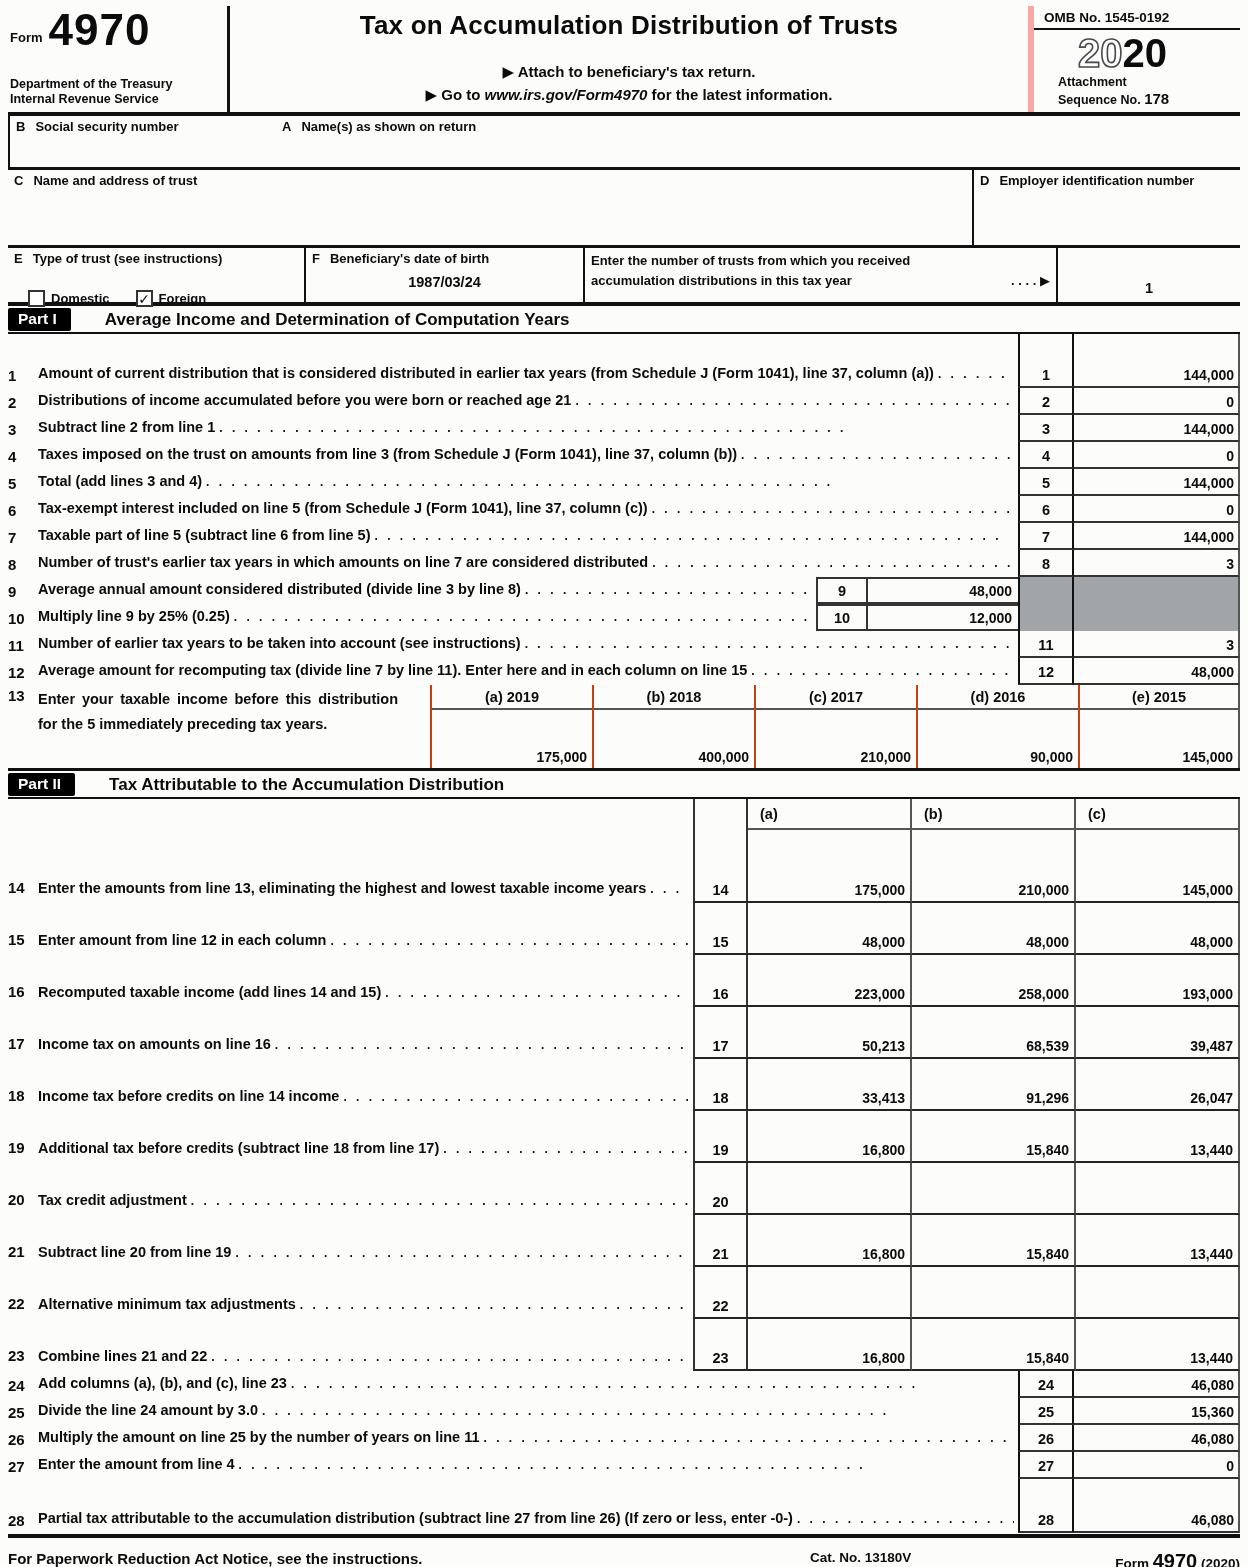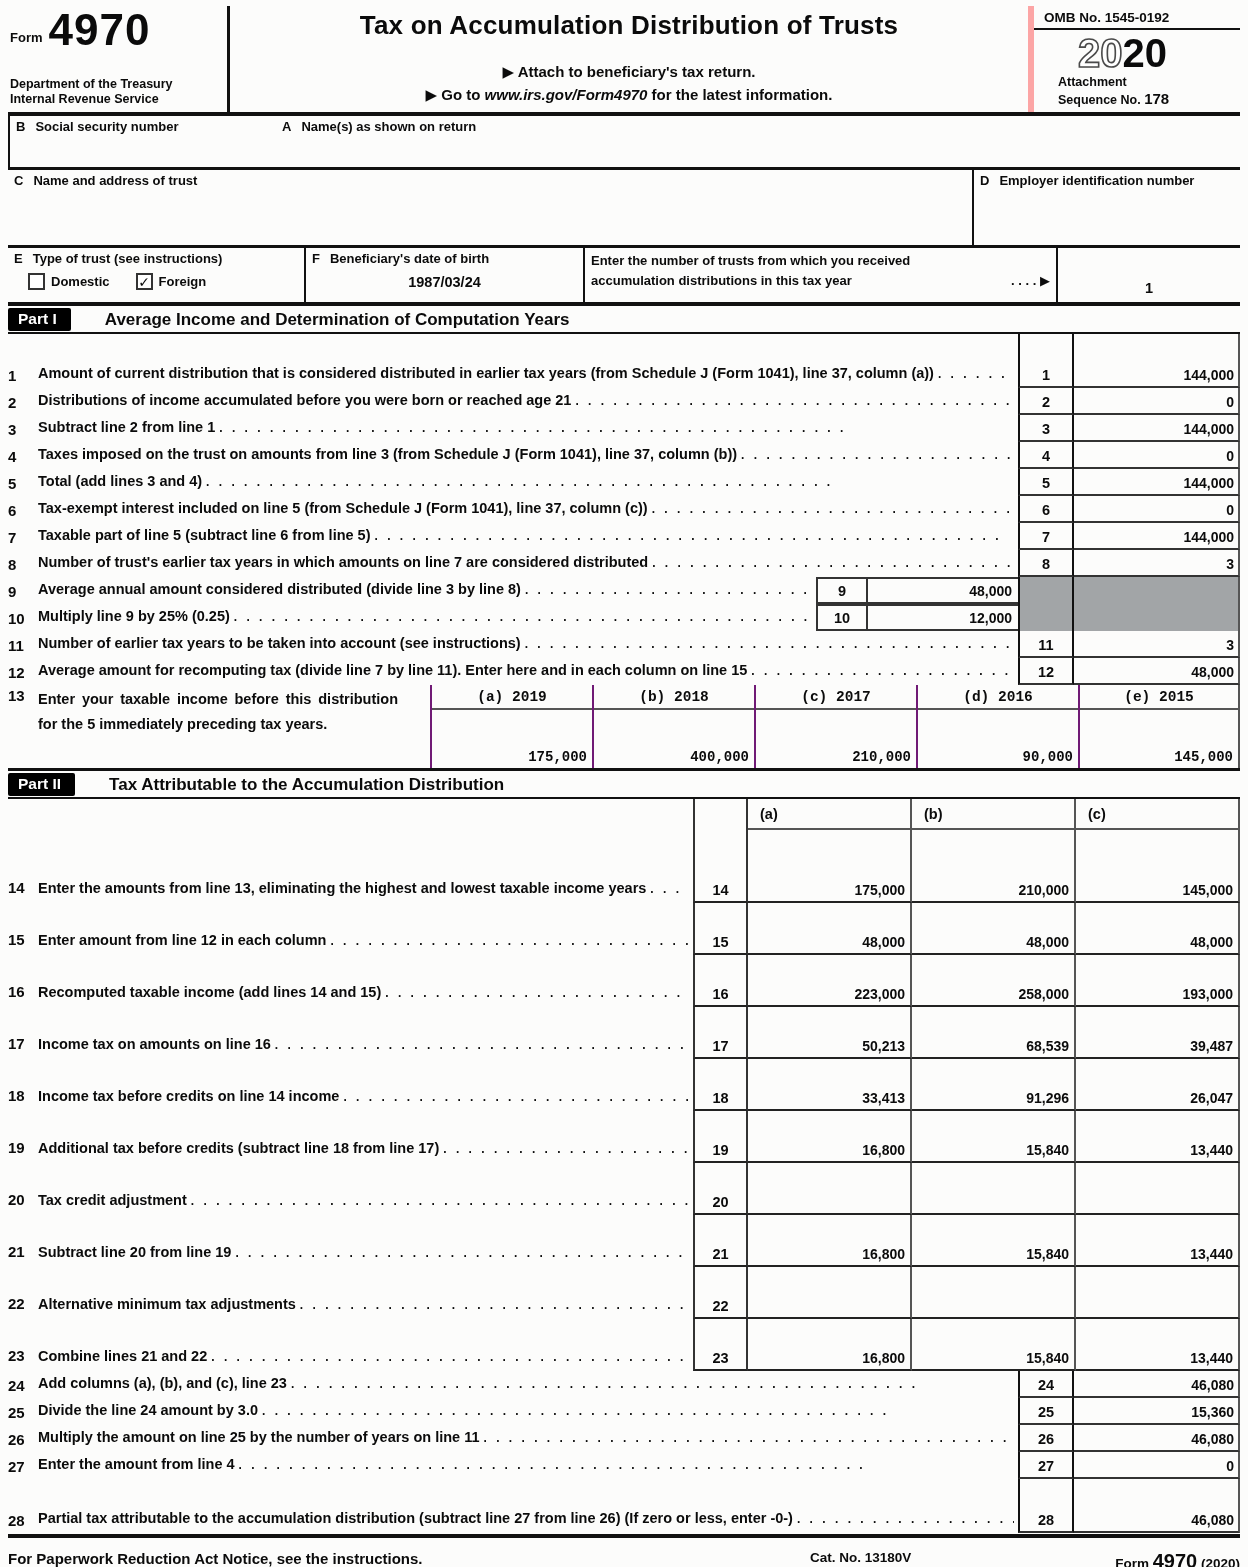--- a/index.html
+++ b/index.html
@@ -36,21 +36,21 @@
   .idcell{padding:3px 6px;font-size:13px;font-weight:600;}
   .idcell .letter{font-weight:800;margin-right:10px;}
   .rowAB{height:54px;}
   .rowCD{height:78px;}
   .rowEFG{height:58px;border-bottom:4px solid #111;}
   .cellA{flex:1;}
   .cellB{width:268px;border-left:2px solid #111;}
   .cellB .lbl, .cellD .lbl{font-weight:800;}
   .cellC{flex:1;}
   .cellD{width:268px;border-left:2px solid #111;}
-  .cellE{width:296px;display:flex;flex-direction:column;gap:7px;}
+  .cellE{width:296px;display:flex;flex-direction:column;gap:24px;}
   .cellF{width:279px;border-left:2px solid #111;display:flex;flex-direction:column;}
   .cellG{width:473px;border-left:2px solid #111;line-height:1.5;}
   .cellGv{flex:1;border-left:2px solid #111;display:flex;align-items:flex-end;justify-content:center;font-size:14.5px;font-weight:700;padding-bottom:6px;}
   .cbline{display:flex;gap:26px;align-items:center;padding-left:14px;}
   .cbitem{display:flex;gap:6px;align-items:center;}
   .cb{width:17px;height:17px;border:2px solid #333;display:inline-flex;align-items:center;justify-content:center;font-size:14px;font-weight:800;background:#fff;}
   .fval{text-align:center;font-weight:800;font-size:14.5px;margin-top:8px;}
   .garrow{display:flex;text-align:right;}
   .gdots{flex:1;}
   .garr{font-size:13px;padding-left:6px;}
@@ -75,21 +75,21 @@
   .iboxno{width:52px;border-left:2px solid #333;border-right:2px solid #333;border-bottom:2px solid #333;border-top:2px solid #333;display:flex;align-items:flex-end;justify-content:center;font-size:14.5px;font-weight:800;padding-bottom:3px;}
   .iamt{width:150px;border-bottom:2px solid #333;border-top:2px solid #333;display:flex;align-items:flex-end;justify-content:flex-end;font-size:14px;font-weight:700;padding:0 6px 3px 0;}
   .grayA{width:56px;background:#a2a5a7;border-left:2px solid #111;border-right:2px solid #111;}
   .grayB{width:166px;background:#a2a5a7;border-right:2px solid #555;}
 
   
   .l13{display:flex;height:86px;border-bottom:3px solid #111;}
   .l13 .rno{align-items:flex-start;padding-top:2px;}
   .l13label{width:392px;font-size:14.5px;font-weight:600;line-height:1.75;padding-top:2px;text-align:justify;padding-right:32px;}
   .l13table{flex:1;display:flex;}
-  .l13col{width:20%;border-left:2px solid #701a75;display:flex;flex-direction:column;font-family:Liberation Mono, monospace;}
+  .l13col{width:20%;border-left:2px solid #c2410c;display:flex;flex-direction:column;}
   .l13head{height:25px;border-bottom:2px solid #555;font-size:14.5px;font-weight:800;display:flex;align-items:center;justify-content:center;}
   .l13val{flex:1;display:flex;align-items:flex-end;justify-content:flex-end;font-size:14px;font-weight:700;padding:0 5px 3px 0;}
 
   
   .p2head{display:flex;height:31px;}
   .p2labelspace{width:685px;}
   .p2numcol{width:55px;border-left:2px solid #333;border-right:2px solid #333;}
   .p2col{width:164px;border-right:2px solid #555;}
   .p2head .p2col{border-bottom:2px solid #555;font-size:14.5px;font-weight:800;display:flex;align-items:center;padding-left:12px;}
   .p2row{display:flex;}

